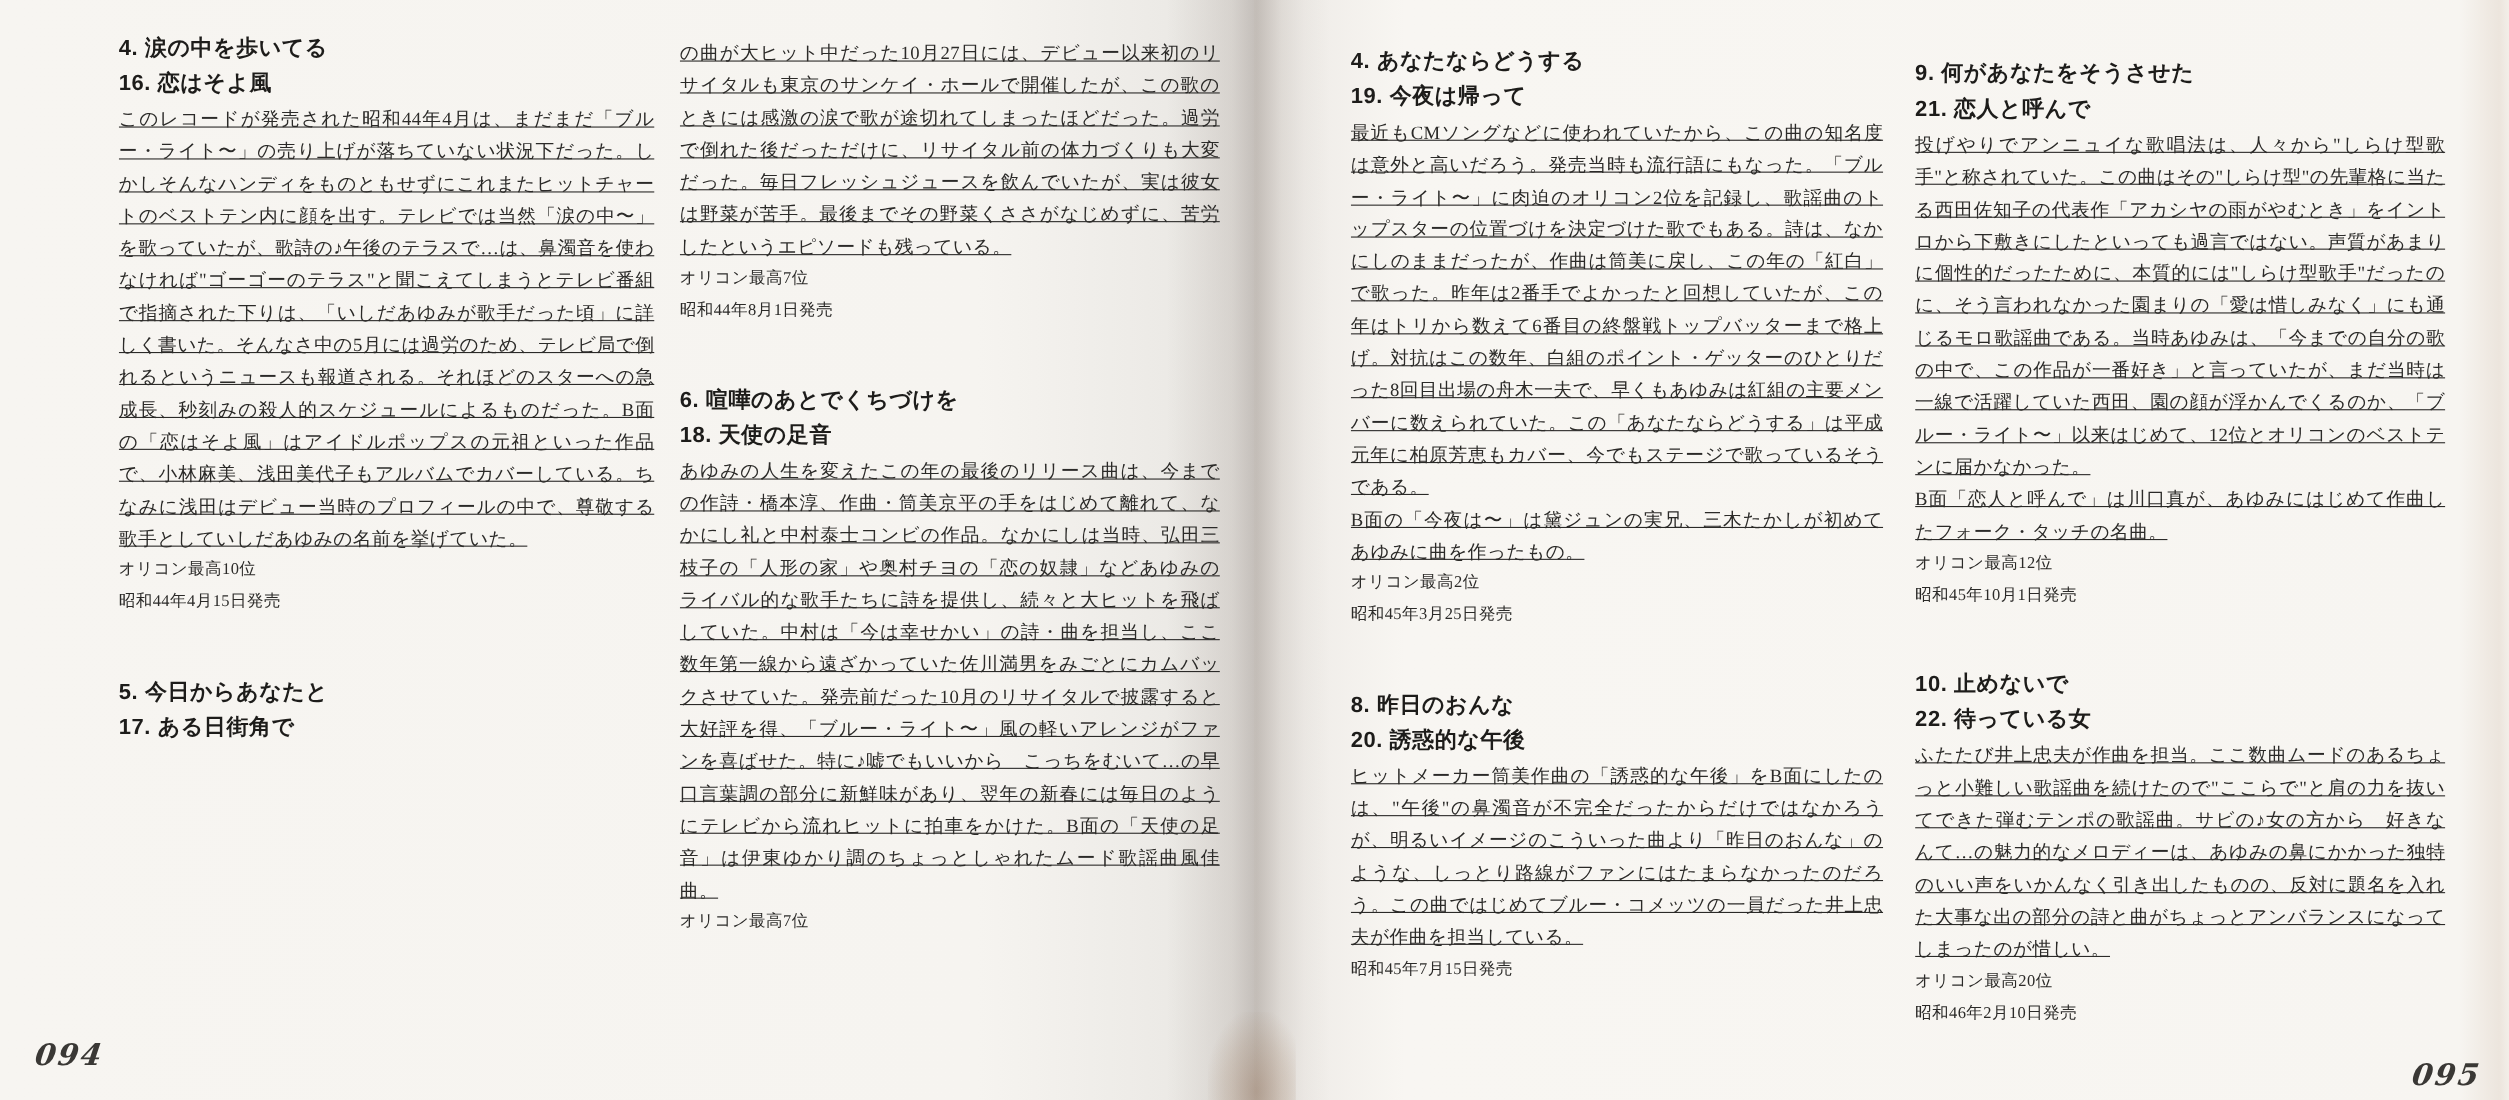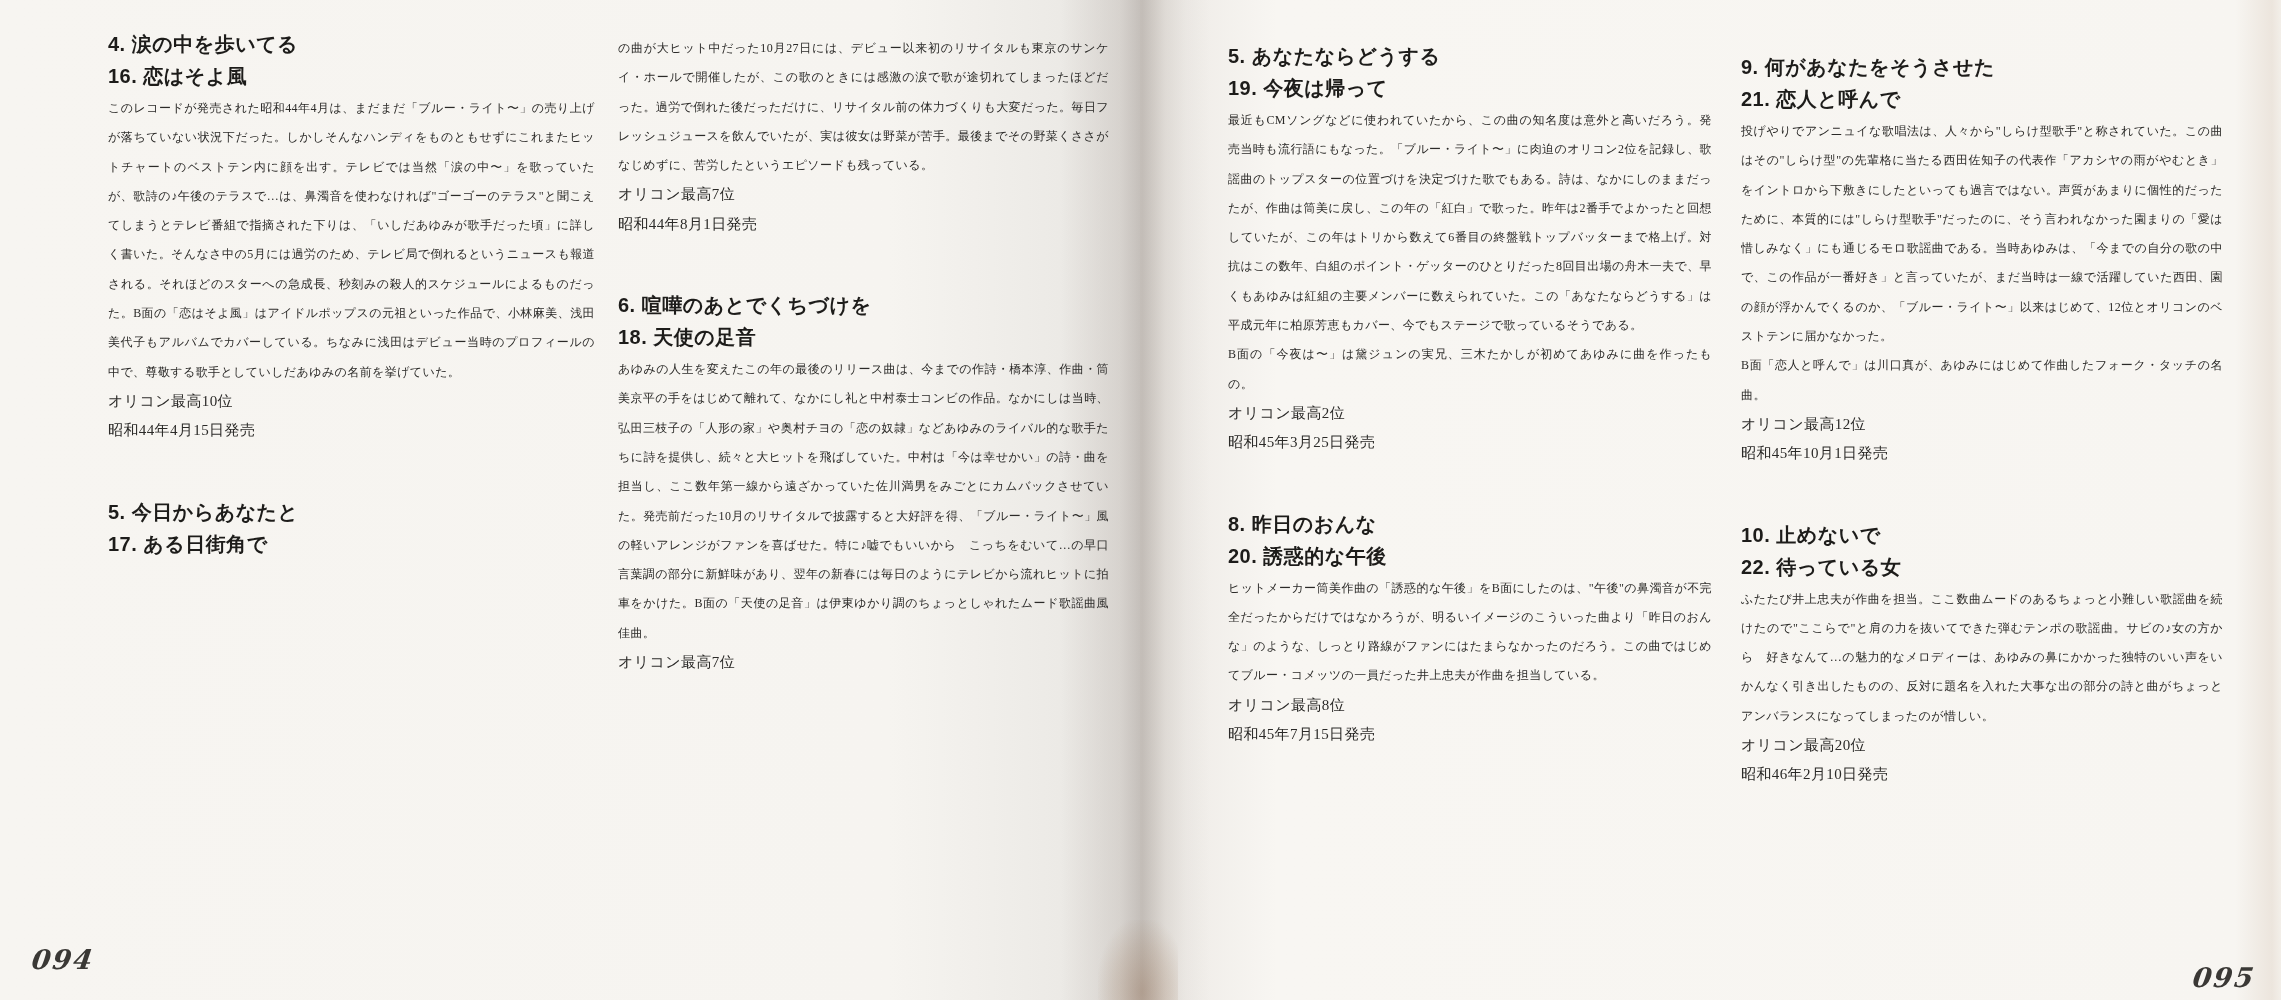--- a/index.html
+++ b/index.html
@@ -24,22 +24,22 @@
   .col{position:absolute;overflow:hidden;}
   .col-1{left:108px; top:28px; width:487px; height:960px;}
   .col-2{left:618px; top:34px; width:491px; height:960px;}
   .col-3{left:1228px;top:40px; width:484px; height:958px;}
   .col-4{left:1741px;top:32px; width:482px; height:966px;margin-top:19px;}
 
   .block{margin:0 0 50px 0;}
   .titles{font-family:"Liberation Sans","DejaVu Sans",sans-serif;font-weight:bold;
     font-size:20px;line-height:32px;color:#1d1c1a;letter-spacing:0.5px;margin-bottom:2px;}
   .title-line{white-space:nowrap;}
-  .para{font-size:12px;line-height:29.3px;text-align:justify;text-align-last:left;
-    letter-spacing:0.4px;margin:0;}
+  .para{font-size:17px;line-height:29.3px;text-align:justify;text-align-last:left;
+    letter-spacing:0.4px;margin:0;text-decoration:underline;}
   .footer-line{font-size:15px;line-height:29.3px;letter-spacing:0.4px;}
 
   .page-number{position:absolute;font-style:italic;font-weight:bold;
     font-family:"DejaVu Serif","Liberation Serif",serif;font-size:27px;color:#3a3835;
     letter-spacing:2px;transform:skewX(-8deg);}
   .pn-left{left:32px;top:944px;}
   .pn-right{left:2193px;top:962px;}
 </style>
 </head>
 <body>
@@ -78,35 +78,34 @@
           <div class="title-line">6. 喧嘩のあとでくちづけを</div>
           <div class="title-line">18. 天使の足音</div>
         </div>
         <p class="para">あゆみの人生を変えたこの年の最後のリリース曲は、今までの作詩・橋本淳、作曲・筒美京平の手をはじめて離れて、なかにし礼と中村泰士コンビの作品。なかにしは当時、弘田三枝子の「人形の家」や奥村チヨの「恋の奴隷」などあゆみのライバル的な歌手たちに詩を提供し、続々と大ヒットを飛ばしていた。中村は「今は幸せかい」の詩・曲を担当し、ここ数年第一線から遠ざかっていた佐川満男をみごとにカムバックさせていた。発売前だった10月のリサイタルで披露すると大好評を得、「ブルー・ライト〜」風の軽いアレンジがファンを喜ばせた。特に♪嘘でもいいから　こっちをむいて…の早口言葉調の部分に新鮮味があり、翌年の新春には毎日のようにテレビから流れヒットに拍車をかけた。B面の「天使の足音」は伊東ゆかり調のちょっとしゃれたムード歌謡曲風佳曲。</p>
         <div class="footer-line">オリコン最高7位</div>
       </div>
     </div>
   <div class="col col-3" id="col-1-0">
       <div class="block">
         <div class="titles">
-          <div class="title-line">5. あなたならどうする</div>
+          <div class="title-line">4. あなたならどうする</div>
           <div class="title-line">19. 今夜は帰って</div>
         </div>
         <p class="para">最近もCMソングなどに使われていたから、この曲の知名度は意外と高いだろう。発売当時も流行語にもなった。「ブルー・ライト〜」に肉迫のオリコン2位を記録し、歌謡曲のトップスターの位置づけを決定づけた歌でもある。詩は、なかにしのままだったが、作曲は筒美に戻し、この年の「紅白」で歌った。昨年は2番手でよかったと回想していたが、この年はトリから数えて6番目の終盤戦トップバッターまで格上げ。対抗はこの数年、白組のポイント・ゲッターのひとりだった8回目出場の舟木一夫で、早くもあゆみは紅組の主要メンバーに数えられていた。この「あなたならどうする」は平成元年に柏原芳恵もカバー、今でもステージで歌っているそうである。</p>
         <p class="para">B面の「今夜は〜」は黛ジュンの実兄、三木たかしが初めてあゆみに曲を作ったもの。</p>
         <div class="footer-line">オリコン最高2位</div>
         <div class="footer-line">昭和45年3月25日発売</div>
       </div>
       <div class="block">
         <div class="titles">
           <div class="title-line">8. 昨日のおんな</div>
           <div class="title-line">20. 誘惑的な午後</div>
         </div>
         <p class="para">ヒットメーカー筒美作曲の「誘惑的な午後」をB面にしたのは、"午後"の鼻濁音が不完全だったからだけではなかろうが、明るいイメージのこういった曲より「昨日のおんな」のような、しっとり路線がファンにはたまらなかったのだろう。この曲ではじめてブルー・コメッツの一員だった井上忠夫が作曲を担当している。</p>
-        <div class="footer-line">オリコン最高8位</div>
         <div class="footer-line">昭和45年7月15日発売</div>
       </div>
     </div>
   <div class="col col-4" id="col-1-1">
       <div class="block">
         <div class="titles">
           <div class="title-line">9. 何があなたをそうさせた</div>
           <div class="title-line">21. 恋人と呼んで</div>
         </div>
         <p class="para">投げやりでアンニュイな歌唱法は、人々から"しらけ型歌手"と称されていた。この曲はその"しらけ型"の先輩格に当たる西田佐知子の代表作「アカシヤの雨がやむとき」をイントロから下敷きにしたといっても過言ではない。声質があまりに個性的だったために、本質的には"しらけ型歌手"だったのに、そう言われなかった園まりの「愛は惜しみなく」にも通じるモロ歌謡曲である。当時あゆみは、「今までの自分の歌の中で、この作品が一番好き」と言っていたが、まだ当時は一線で活躍していた西田、園の顔が浮かんでくるのか、「ブルー・ライト〜」以来はじめて、12位とオリコンのベストテンに届かなかった。</p>

